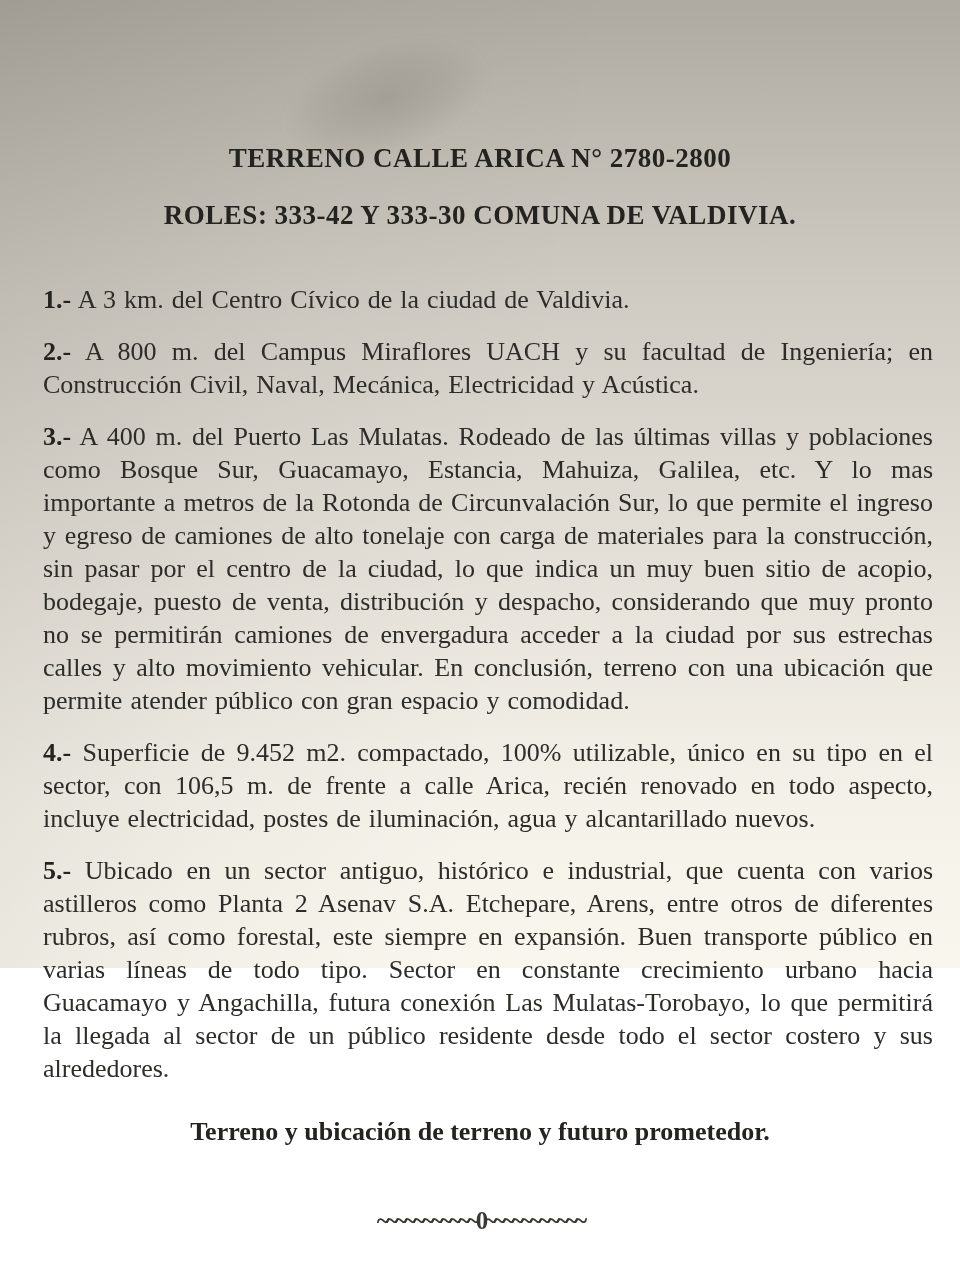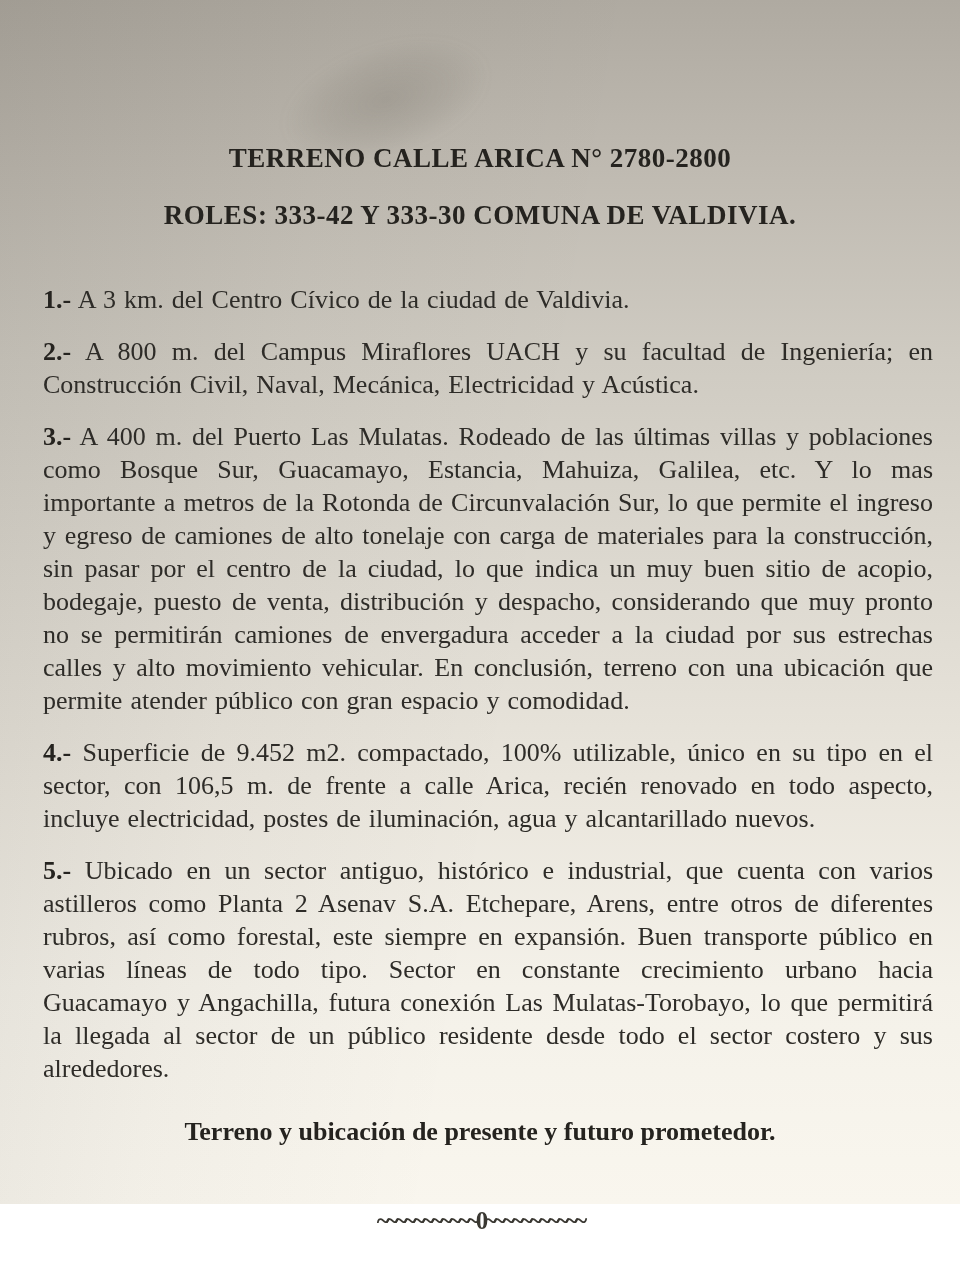--- a/index.html
+++ b/index.html
@@ -5,21 +5,21 @@
   html, body {
     margin: 0;
     padding: 0;
     width: 960px;
     height: 1280px;
     overflow: hidden;
   }
   .paper {
     position: relative;
     width: 960px;
-    height: 1204px;
+    height: 968px;
     background:
       linear-gradient(100deg, rgba(40,36,28,0.10) 0%, rgba(40,36,28,0.03) 30%, rgba(255,255,255,0) 55%),
       linear-gradient(180deg, #afaaa1 0%, #bfbab1 14%, #cfcbc2 30%, #ddd9d0 48%, #eae6dd 66%, #f4f1e9 82%, #f9f6ee 100%);
     font-family: "Liberation Serif", "DejaVu Serif", serif;
     color: #2e2c28;
   }
   .crease {
     position: absolute;
     left: 250px;
     top: 10px;
@@ -94,18 +94,18 @@
       <p class="para"><span class="pnum">2.-</span> <span>A 800 m. del Campus Miraflores UACH y su facultad de Ingeniería; en Construcción Civil, Naval, Mecánica, Electricidad y Acústica.</span></p>
 
       <p class="para"><span class="pnum">3.-</span> <span>A 400 m. del Puerto Las Mulatas. Rodeado de las últimas villas y poblaciones como Bosque Sur, Guacamayo, Estancia, Mahuiza, Galilea, etc. Y lo mas importante a metros de la Rotonda de Circunvalación Sur, lo que permite el ingreso y egreso de camiones de alto tonelaje con carga de materiales para la construcción, sin pasar por el centro de la ciudad, lo que indica un muy buen sitio de acopio, bodegaje, puesto de venta, distribución y despacho, considerando que muy pronto no se permitirán camiones de envergadura acceder a la ciudad por sus estrechas calles y alto movimiento vehicular. En conclusión, terreno con una ubicación que permite atender público con gran espacio y comodidad.</span></p>
 
       <p class="para"><span class="pnum">4.-</span> <span>Superficie de 9.452 m2. compactado, 100% utilizable, único en su tipo en el sector, con 106,5 m. de frente a calle Arica, recién renovado en todo aspecto, incluye electricidad, postes de iluminación, agua y alcantarillado nuevos.</span></p>
 
       <p class="para"><span class="pnum">5.-</span> <span>Ubicado en un sector antiguo, histórico e industrial, que cuenta con varios astilleros como Planta 2 Asenav S.A. Etchepare, Arens, entre otros de diferentes rubros, así como forestal, este siempre en expansión. Buen transporte público en varias líneas de todo tipo. Sector en constante crecimiento urbano hacia Guacamayo y Angachilla, futura conexión Las Mulatas-Torobayo, lo que permitirá la llegada al sector de un público residente desde todo el sector costero y sus alrededores.</span></p>
 
     </div>
 
-    <div class="closing">Terreno y ubicación de presente y futuro prometedor.</div>
+    <div class="closing">Terreno y ubicación de terreno y futuro prometedor.</div>
 
     <div class="divider">~~~~~~~~~~~0~~~~~~~~~~~</div>
 
   </div>
 </div>
 
 </body></html>

